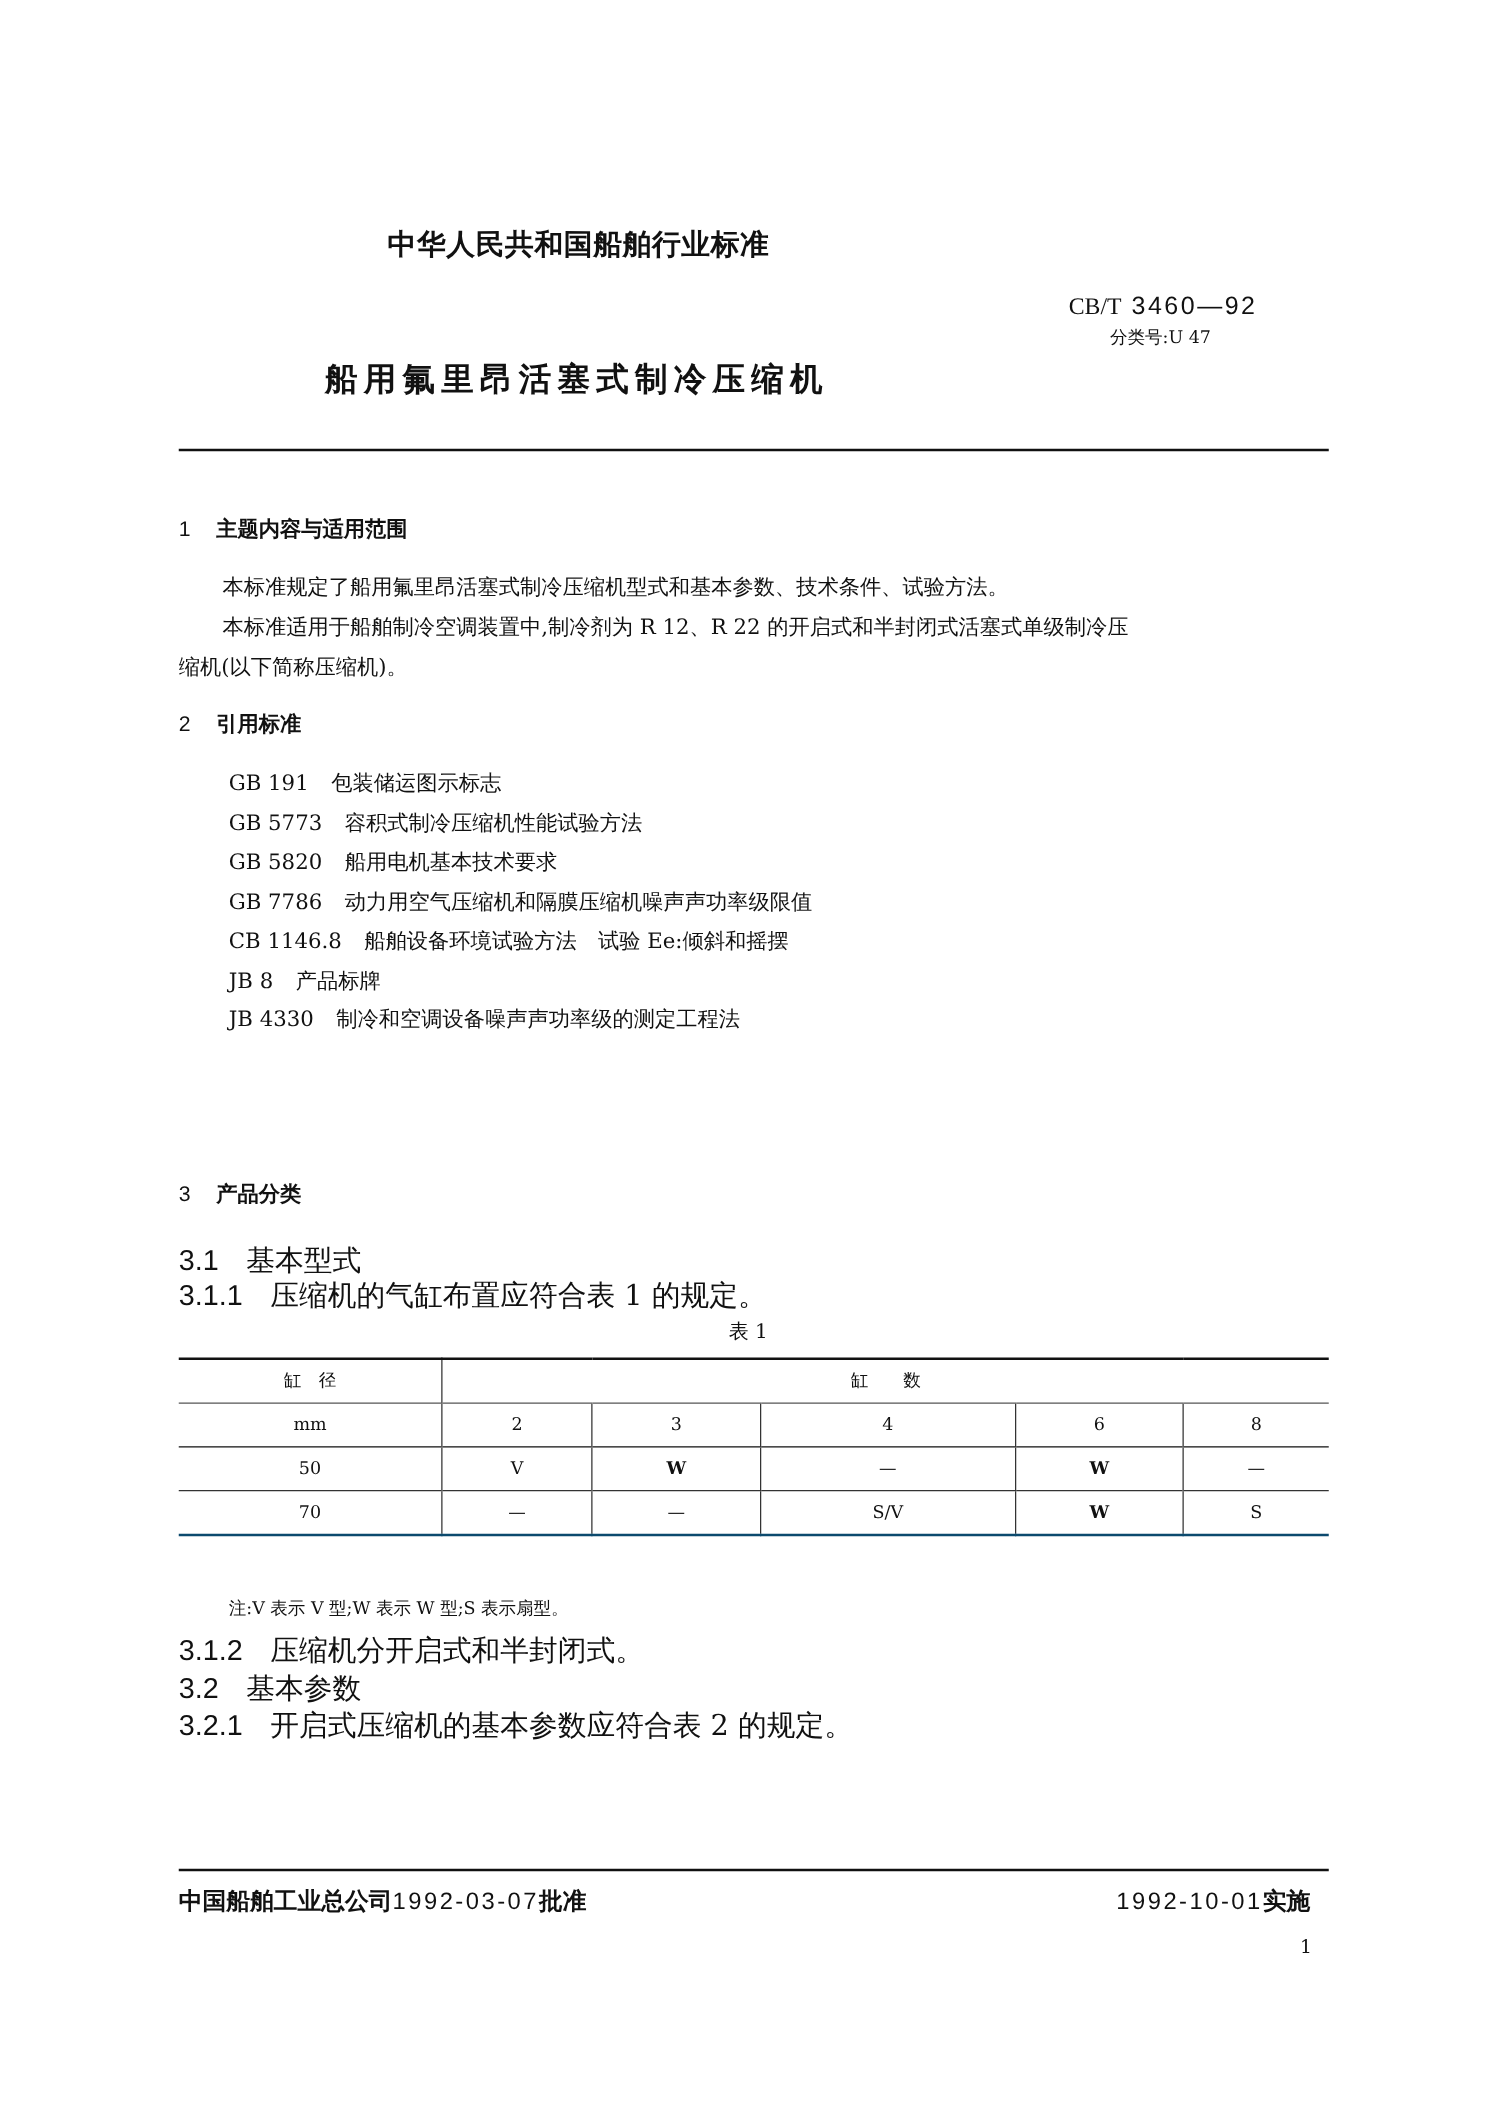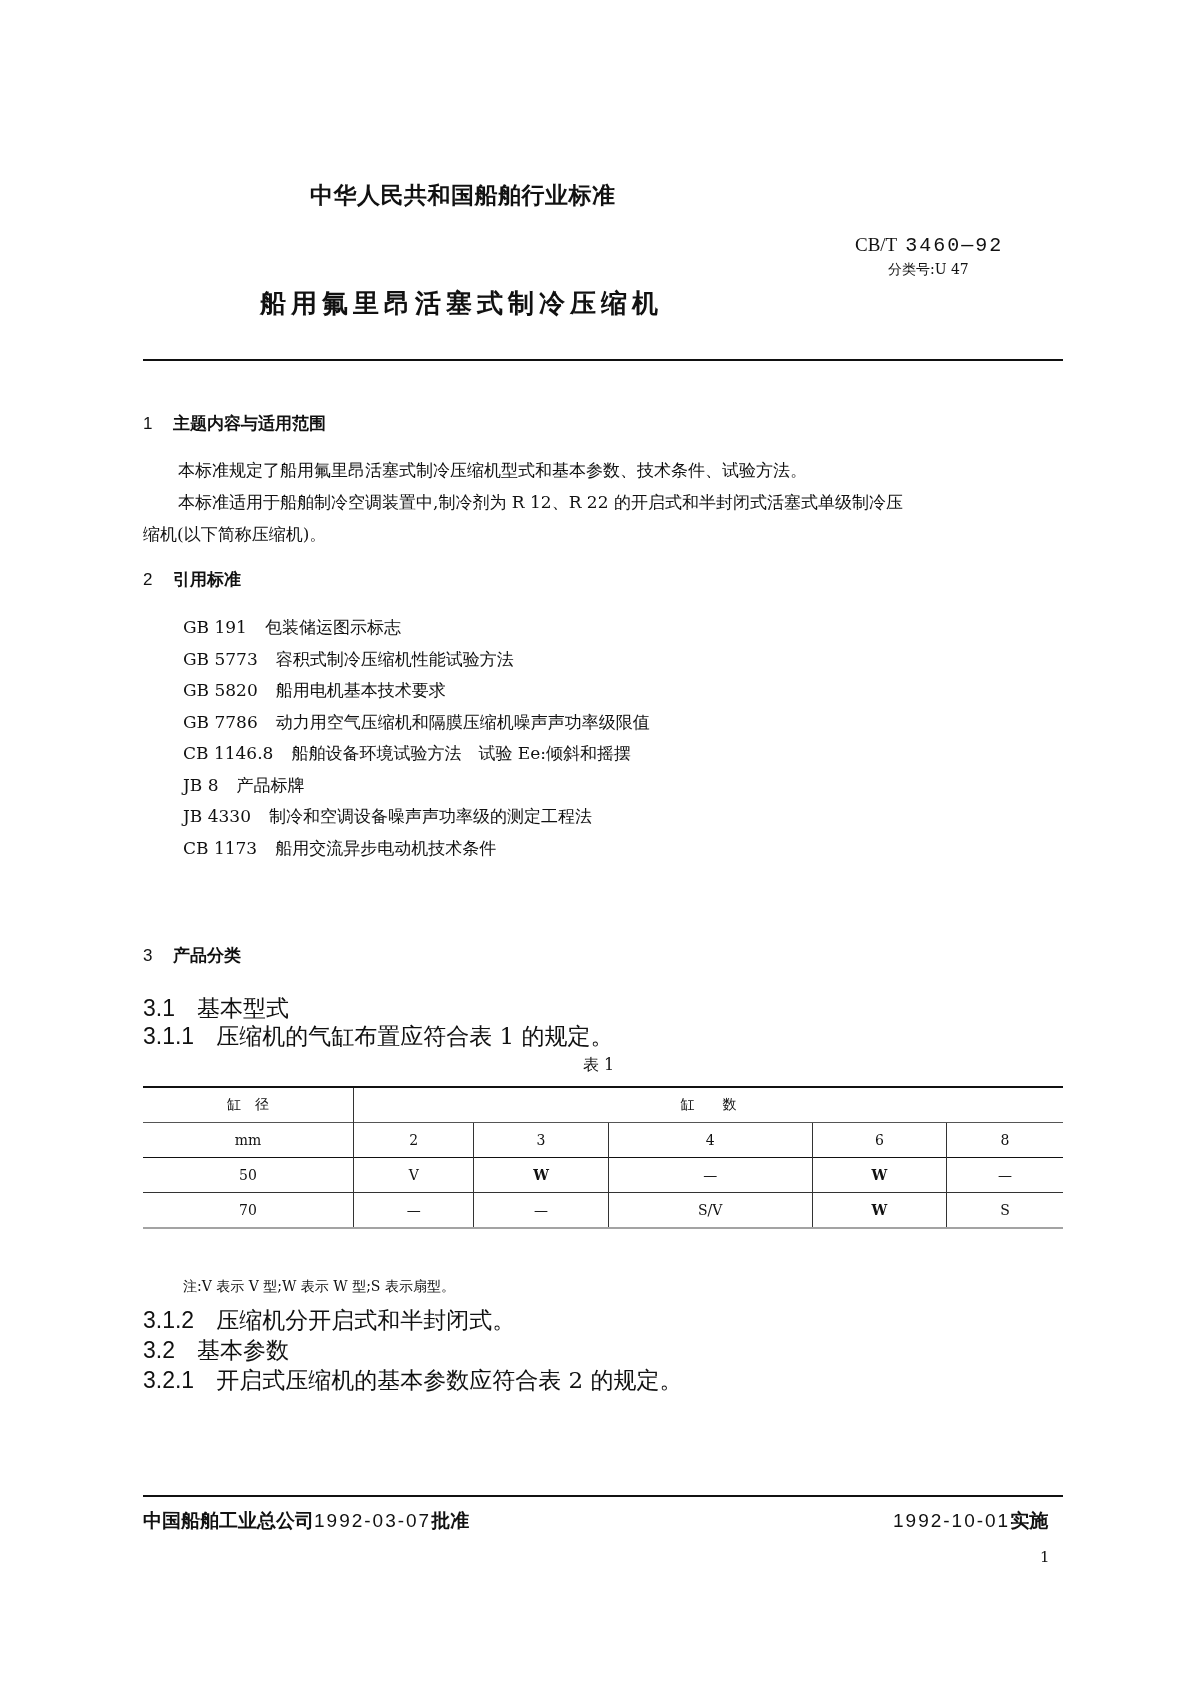--- a/index.html
+++ b/index.html
@@ -8,39 +8,39 @@
     font-family: "DejaVu Serif", "Liberation Serif", serif; color: #111;
   }
   .abs { position: absolute; }
   .hei { font-family: "DejaVu Sans", "Liberation Sans", sans-serif; font-weight: bold; }
   .song { font-family: "DejaVu Serif", "Liberation Serif", serif; }
 
   .std-title { left: 310px; top: 180px; font-size: 23px; letter-spacing: 0.5px; }
   .doc-title { left: 260px; top: 270px; font-size: 26px; letter-spacing: 5px; margin-top: 16px; }
   .std-code { left: 855px; top: 232px; font-size: 20px; }
   .std-code b { font-family: "Liberation Serif", serif; font-weight: normal; font-size: 19px; }
-  .std-code span.num { font-family: Liberation Mono, monospace; letter-spacing: 2px; margin-left: 8px; }
+  .std-code span.num { font-family: Liberation Sans, sans-serif; letter-spacing: 2px; margin-left: 8px; }
   .std-class { left: 888px; top: 261px; font-size: 14px; }
 
   .rule { left: 143px; width: 920px; height: 2px; background: #111; }
 
   .h1 { left: 143px; font-size: 17px; }
   .h1 .num { display: inline-block; width: 30px; font-family: "Liberation Sans", sans-serif; font-weight: normal; }
   .para { font-size: 17px; line-height: 32px; }
   .refs { left: 183px; top: 612px; font-size: 17px; line-height: 31.5px; }
   .ref-row .code { display: inline-block; margin-right: 18px; }
   .sub { left: 143px; font-size: 23px; }
   .sub .num { font-family: "Liberation Sans", sans-serif; margin-right: 22px; }
 
   .tbl-caption { left: 583px; top: 1055px; font-size: 16px; }
   table.t1 {
     position: absolute; left: 143px; top: 1086px; width: 920px;
     border-collapse: collapse; font-size: 14px;
   }
-  table.t1 { border-top: 2px solid #111; border-bottom: 2px solid #a3a3a3; }
+  table.t1 { border-top: 2px solid #111; border-bottom: 2px solid #0c4a6e; }
   table.t1 td { text-align: center; height: 34px; border-left: 1px solid #333; padding: 0; }
   table.t1 td:first-child { border-left: none; width: 210px; }
   table.t1 tr.hdr2 td { border-top: 1px solid #555; }
   table.t1 tr.body td { border-top: 1px solid #333; }
   table.t1 tr.body.first td { border-top: 1.5px solid #111; }
   table.t1 .bold { font-weight: bold; }
 
   .note { left: 183px; top: 1278px; font-size: 14px; }
   .footer-rule { left: 143px; top: 1495px; width: 920px; height: 2px; background: #111; }
   .footer-left { left: 143px; top: 1508px; font-size: 19px; }
@@ -71,21 +71,20 @@
   <span class="num">2</span><span>引用标准</span>
 </div>
 <div class="abs refs song">
   <div class="ref-row"><span class="code">GB 191</span><span>包装储运图示标志</span></div>
   <div class="ref-row"><span class="code">GB 5773</span><span>容积式制冷压缩机性能试验方法</span></div>
   <div class="ref-row"><span class="code">GB 5820</span><span>船用电机基本技术要求</span></div>
   <div class="ref-row"><span class="code">GB 7786</span><span>动力用空气压缩机和隔膜压缩机噪声声功率级限值</span></div>
   <div class="ref-row"><span class="code">CB 1146.8</span><span>船舶设备环境试验方法　试验 Ee:倾斜和摇摆</span></div>
   <div class="ref-row"><span class="code">JB 8</span><span>产品标牌</span></div>
   <div class="ref-row"><span class="code">JB 4330</span><span>制冷和空调设备噪声声功率级的测定工程法</span></div>
-  <div class="ref-row"><span class="code">CB 1173</span><span>船用交流异步电动机技术条件</span></div>
 </div>
 
 <div class="abs h1 hei" style="top:944px;">
   <span class="num">3</span><span>产品分类</span>
 </div>
 <div class="abs sub song" style="top:993px;">
   <span class="num">3.1</span><span>基本型式</span>
 </div>
 <div class="abs sub song" style="top:1021px;">
   <span class="num">3.1.1</span><span>压缩机的气缸布置应符合表 1 的规定。</span>

